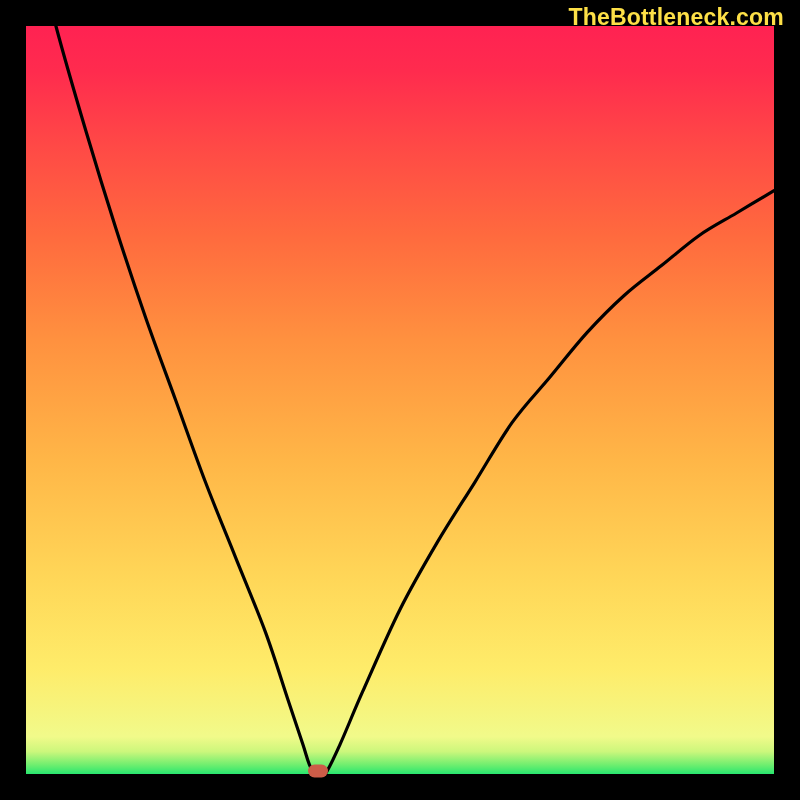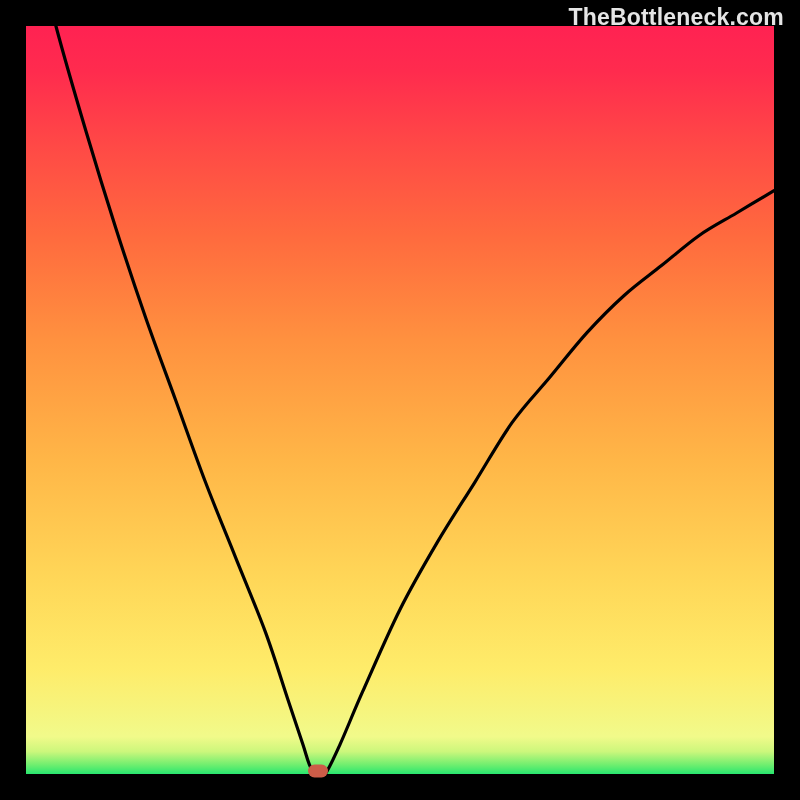--- a/index.html
+++ b/index.html
@@ -31,21 +31,21 @@
       #ff2252 100%
     );
   }
   .watermark {
     position: absolute;
     top: 4px;
     right: 16px;
     font-family: Arial, Helvetica, sans-serif;
     font-size: 23px;
     font-weight: bold;
-    color: #e5e5e5;
+    color: #fde047;
     letter-spacing: 0.2px;
   }
   svg.curve {
     position: absolute;
     left: 0; top: 0;
     width: 748px; height: 748px;
   }
   .marker {
     position: absolute;
     width: 20px;

